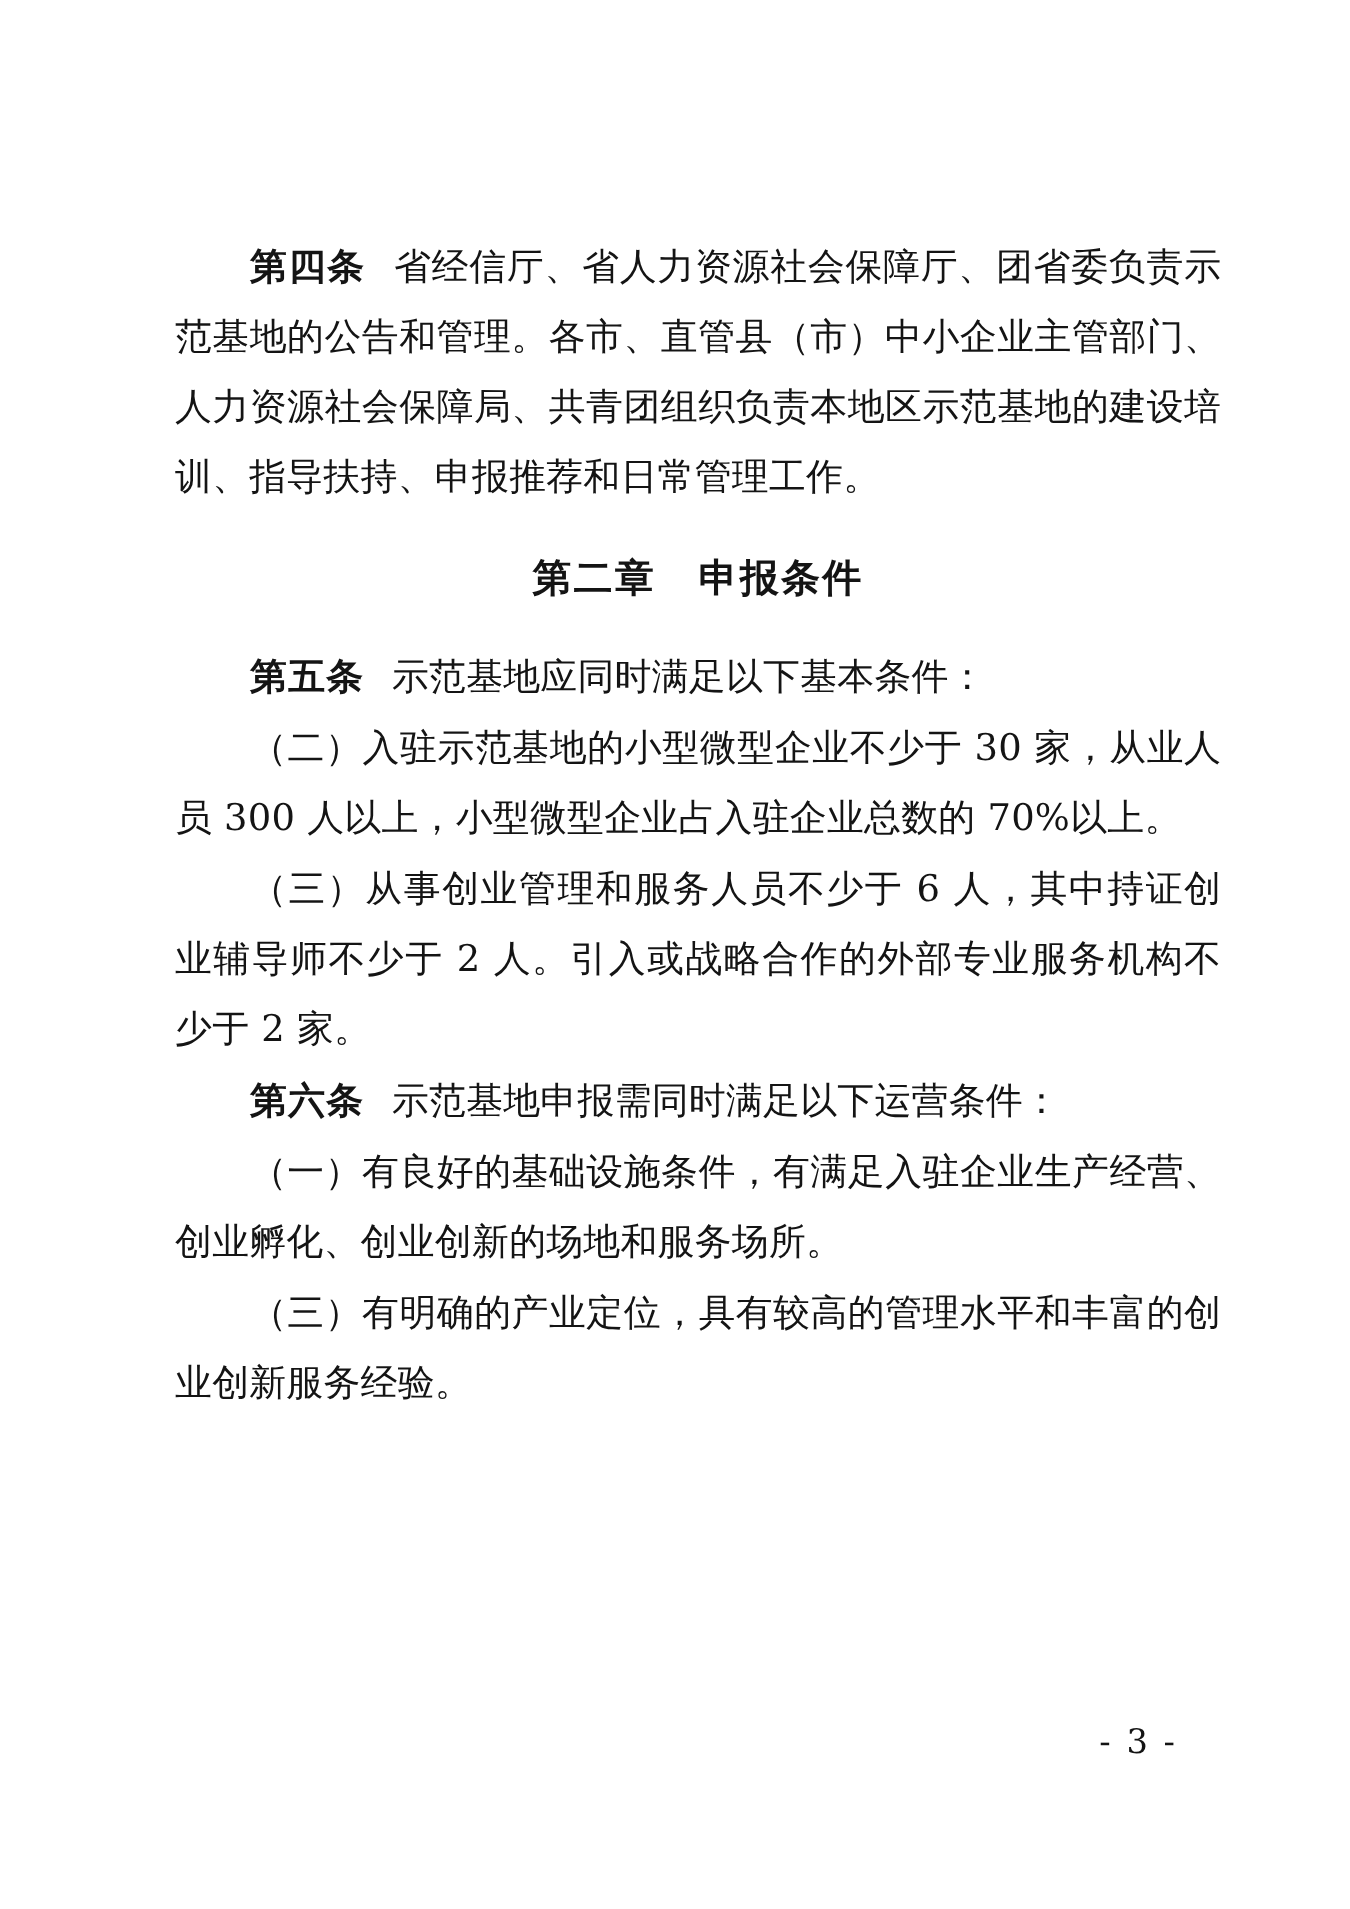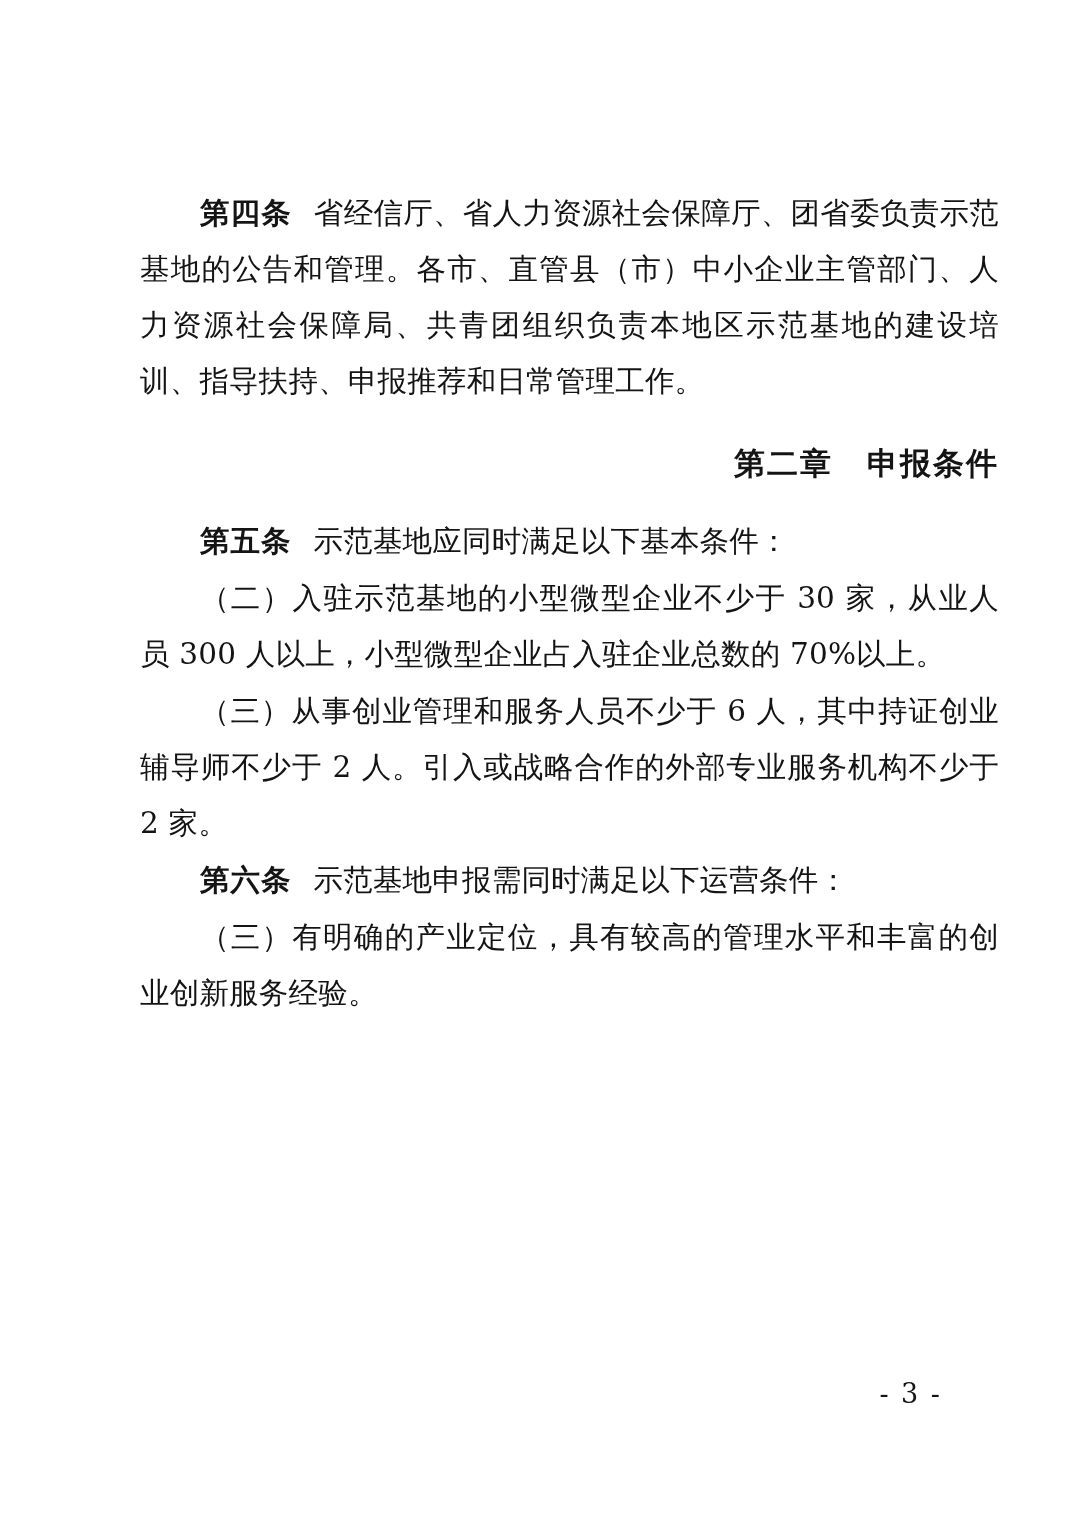--- a/index.html
+++ b/index.html
@@ -15,41 +15,41 @@
     color: #141414;
     overflow: hidden;
   }
   .page {
     position: absolute;
     left: 0;
     top: 0;
     width: 1080px;
     height: 1527px;
     box-sizing: border-box;
-    padding: 185px 81px 60px 140px;
+    padding: 185px 103px 60px 140px;
   }
   .doc-body {
     font-size: 29.5px;
     line-height: 56px;
     text-align: justify;
     letter-spacing: 0.2px;
   }
   .para {
     margin: 0 0 1px 0;
     text-indent: 60px;
   }
   .article-label {
     font-weight: bold;
     letter-spacing: 1px;
   }
   .gap-after {
     margin-bottom: 6px;
   }
   .chapter-heading {
-    text-align: right;
+    text-align: center;
     font-weight: bold;
     font-size: 31px;
     line-height: 56px;
     letter-spacing: 2px;
     margin: 26px 0 22px 0;
     text-indent: 0;
   }
   .chapter-heading .sp {
     display: inline-block;
     width: 34px;
@@ -92,20 +92,23 @@
 
     <p class="para">
       <span>（三）从事创业管理和服务人员不少于 6 人，其中持证创业辅导师不少于 2 人。引入或战略合作的外部专业服务机构不少于 2 家。</span>
     </p>
 
 
     <p class="para">
       <span class="article-label">第六条</span><span class="sp-wide"></span><span>示范基地申报需同时满足以下运营条件：</span>
     </p>
 
+    <p class="para">
+      <span>（一）有良好的基础设施条件，有满足入驻企业生产经营、创业孵化、创业创新的场地和服务场所。</span>
+    </p>
 
 
     <p class="para">
       <span>（三）有明确的产业定位，具有较高的管理水平和丰富的创业创新服务经验。</span>
     </p>
 
   </div>
 
   <div class="page-number">- 3 -</div>
 </div>

